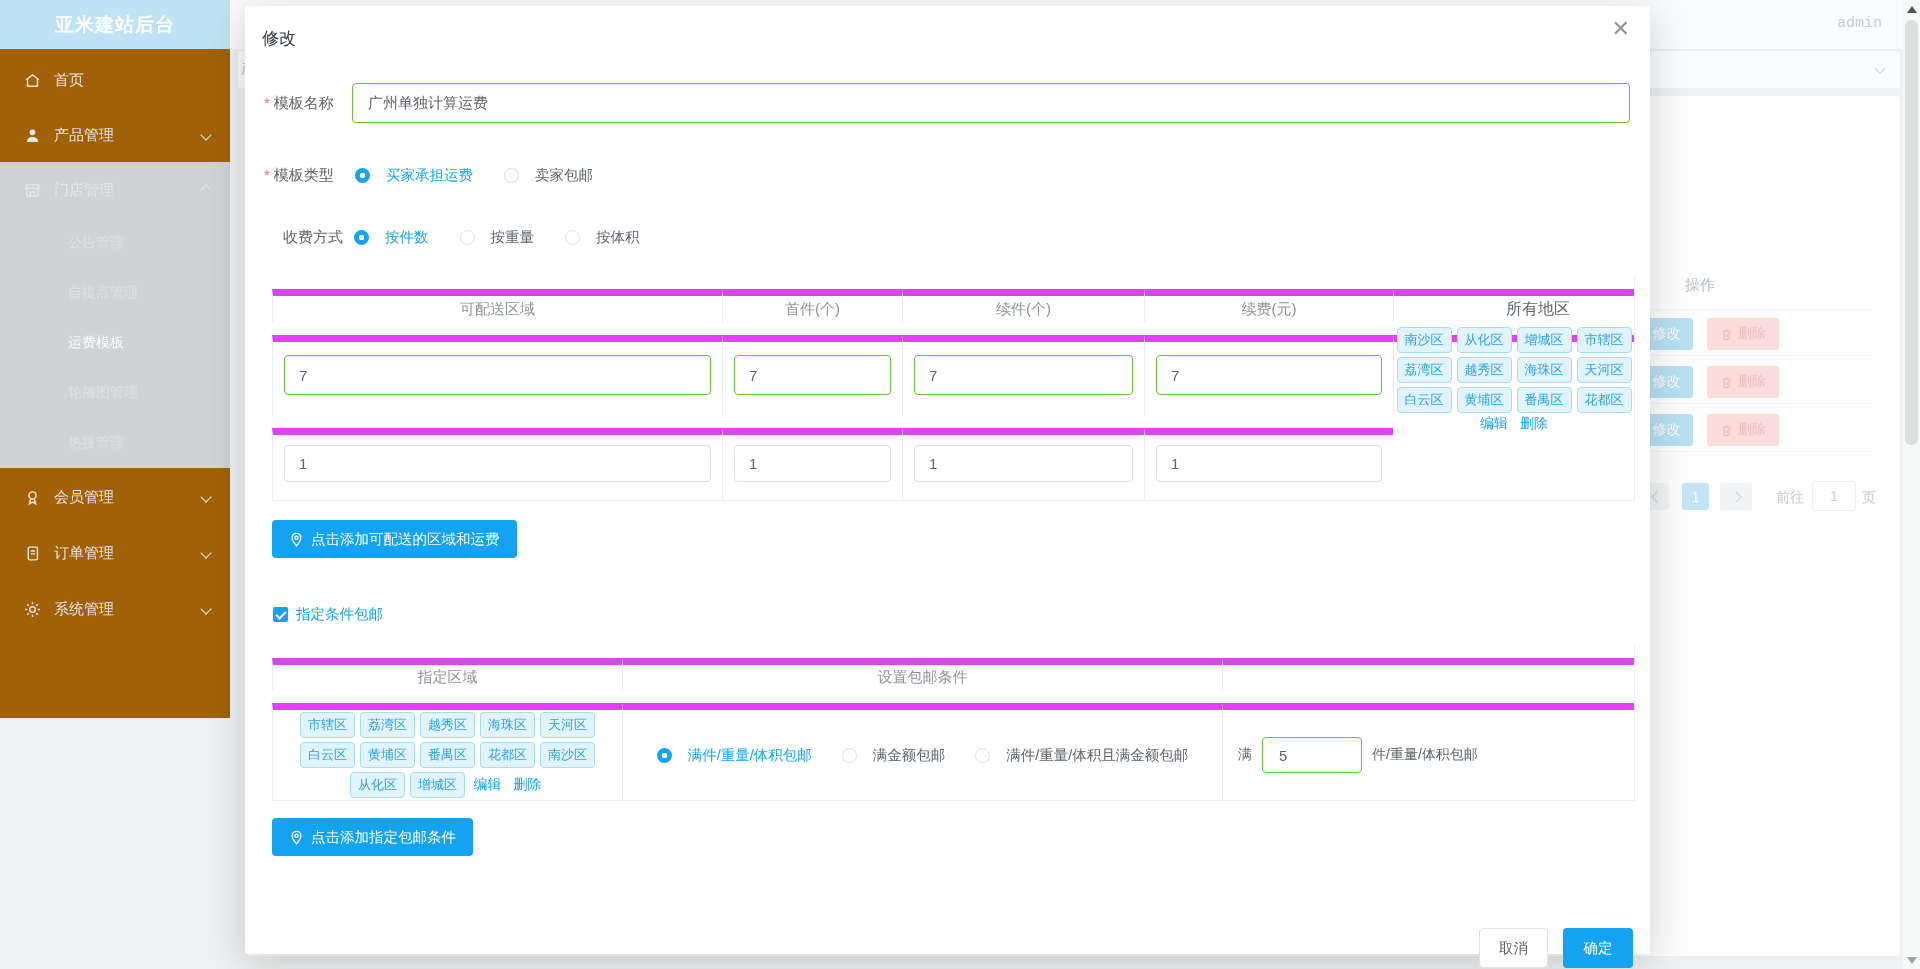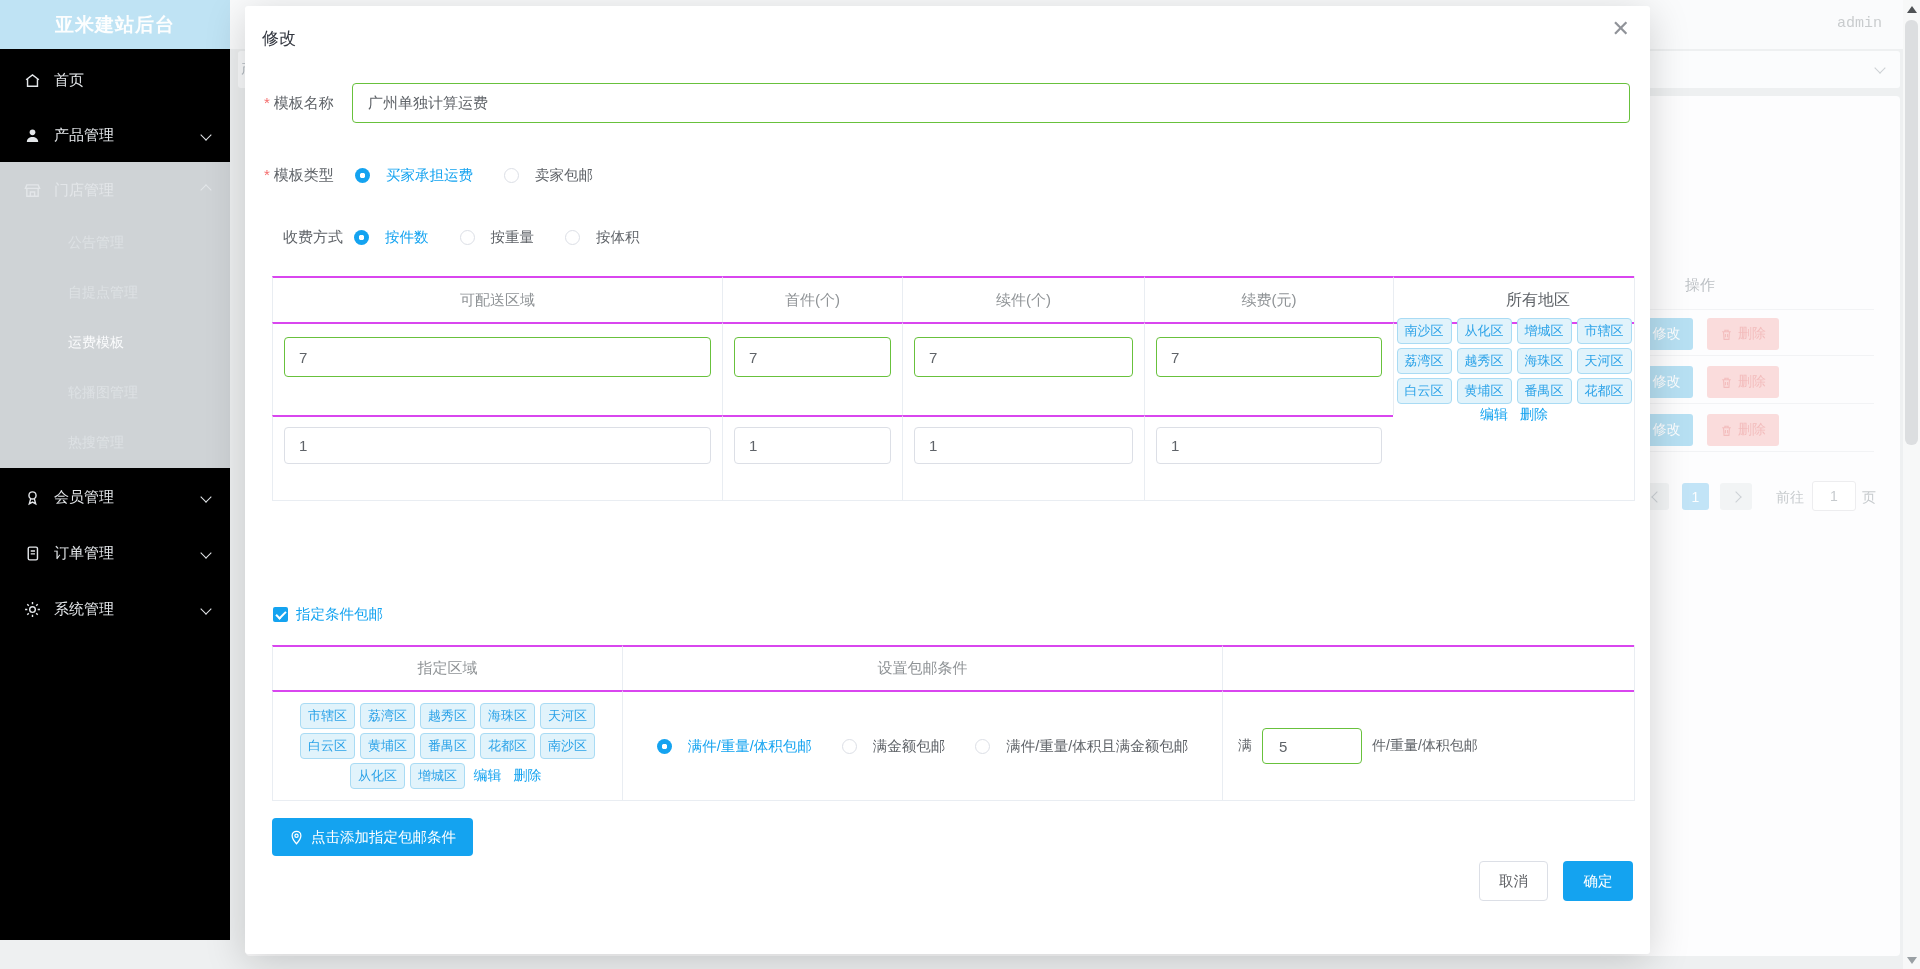--- a/index.html
+++ b/index.html
@@ -3,21 +3,21 @@
 <meta charset="utf-8">
 <style>
   * { margin:0; padding:0; box-sizing:border-box; }
   html,body { width:1920px; height:969px; overflow:hidden; font-family:"Liberation Sans","DejaVu Sans",sans-serif; }
   body { position:relative; background:#eef0f1; }
 
   
   .topbar { position:absolute; left:230px; top:0; width:1690px; height:49px; background:#fafbfc; }
   .admin { position:absolute; right:38px; top:15px; font-size:15px; color:#c9ccce;font-family:Liberation Mono, monospace; }
 
-  .sidebar { position:absolute; left:0; top:0; width:230px; height:940px; background:#000000; }
+  .sidebar { position:absolute; left:0; top:0; width:230px; height:718px; background:#a16207; }
   .logo { height:49px; background:#bfe3f4; color:#fdfefe; font-size:19px; font-weight:bold; display:flex; align-items:center; justify-content:center; letter-spacing:1px; }
   .mi { position:absolute; left:0; width:230px; height:56px; display:flex; align-items:center; padding-left:24px; color:#e3e6e9; font-size:15px; cursor:pointer; }
   .mi .ic { width:17px; height:17px; margin-right:13px; flex:0 0 auto; }
   .mi .ic svg { width:100%; height:100%; display:block; }
   .mi .chev { position:absolute; right:20px; }
   .storeblock { position:absolute; left:0; top:162px; width:230px; height:306px; background:#cfd3d6; }
   .smi { position:absolute; left:0; width:230px; height:50px; display:flex; align-items:center; padding-left:68px; color:#dde1e4; font-size:14px; cursor:pointer; }
   .smi.active { color:#fbfcfd; }
 
   .chev { display:inline-block; width:8px; height:8px; border-right:1.6px solid currentColor; border-bottom:1.6px solid currentColor; }
@@ -69,21 +69,21 @@
   .row-charge { position:absolute; left:38px; top:222px; display:flex; align-items:center; }
   .row-charge .flabel { width:71px; }
 
   .rgroup { display:flex; align-items:center; gap:31px; }
   .radio-item { display:flex; align-items:center; gap:16px; cursor:pointer; font-size:14.5px; color:#5f6368; }
   .radio-item.sel { color:#14a3f0; }
   .rdot { width:15px; height:15px; border-radius:50%; border:1px solid #dcdfe6; background:#fff; flex:0 0 auto; }
   .radio-item.sel .rdot { border:none; background:radial-gradient(circle,#ffffff 0 2.6px,#14a3f0 3px); }
 
   .gtable { position:absolute; left:27px; display:grid; border-right:1px solid #e9edf2; border-bottom:1px solid #e9edf2; }
-  .gtable > div { border-top:2px solid #d946ef; border-left:1px solid #e9edf2; display:flex; align-items:center; justify-content:center; }
+  .gtable > div { border-top:7px solid #d946ef; border-left:1px solid #e9edf2; display:flex; align-items:center; justify-content:center;margin-top:13px; }
   .t1 { top:270px; grid-template-columns:450px 180px 242px 249px 241px; grid-template-rows:46px 93px 85px; }
   .t2 { top:639px; grid-template-columns:350px 600px 412px; grid-template-rows:45px 110px; }
   .th { color:#8f9396; font-size:15px; }
   .cell-region { color:#5f6368; font-size:16px;padding-left:48px; }
   .cell-input { align-items:flex-start !important; padding-top:13px; }
   .cell-input.r2 { padding-top:10px; }
   .num-inp { width:calc(100% - 22px); height:40px; border-radius:4px; padding-left:14px; font-size:15px; color:#5f6368; outline:none; font-family:inherit; }
   .num-inp.green { border:1px solid #68c13c; }
   .num-inp.gray { border:1px solid #dcdfe6; height:37px; }
 
@@ -98,21 +98,21 @@
 
   .row-check { position:absolute; left:28px; top:599px; display:flex; align-items:center; gap:8px; cursor:pointer; }
   .cbox { width:15px; height:15px; background:#14a3f0; border-radius:2px; position:relative; }
   .cbox::after { content:''; position:absolute; left:5px; top:2px; width:4px; height:8px; border-right:2px solid #fff; border-bottom:2px solid #fff; transform:rotate(45deg); }
   .cbox-label { color:#14a3f0; font-size:14.5px; }
 
   .cond-radios { gap:30px; font-size:14px; }
   .cond-cell3 { justify-content:flex-start !important; padding-left:15px; gap:10px; color:#5f6368; font-size:14px; }
   .inp-thresh { width:100px; height:36px; border:1px solid #68c13c; border-radius:4px; padding-left:16px; font-size:15px; color:#5f6368; outline:none; font-family:inherit; }
 
-  .m-footer { position:absolute; right:17px; top:855px; display:flex; gap:15px; }
+  .m-footer { position:absolute; right:17px; top:922px; display:flex; gap:15px; }
   .btn-cancel { width:69px; height:40px; background:#fff; border:1px solid #dcdfe6; border-radius:4px; color:#606266; font-size:14.5px; cursor:pointer; font-family:inherit; }
   .btn-confirm { width:70px; height:40px; background:#14a3f0; border:none; border-radius:4px; color:#fff; font-size:14.5px; cursor:pointer; font-family:inherit; }
 </style>
 </head>
 <body>
 
 <div class="topbar">
   <span class="admin">admin</span>
 </div>
 
@@ -333,20 +333,27 @@
         <input class="num-inp gray" value="1" style="">
       </div>
     <div class="cell-input r2">
         <input class="num-inp gray" value="1" style="">
       </div>
     <div class="cell-input r2">
         <input class="num-inp gray" value="1" style="">
       </div>
   </div>
 
+  <button class="btn-blue btn-add1">
+    <svg viewBox="0 0 24 24" fill="none" stroke="#fff" stroke-width="2">
+        <path d="M12 2C8.1 2 5 5.1 5 9c0 5 7 13 7 13s7-8 7-13c0-3.9-3.1-7-7-7z"></path>
+        <circle cx="12" cy="9" r="2.6"></circle>
+      </svg>
+    <span>点击添加可配送的区域和运费</span>
+  </button>
 
   <div class="row-check">
     <span class="cbox"></span>
     <span class="cbox-label">指定条件包邮</span>
   </div>
 
   <div class="gtable t2">
     <div class="th">指定区域</div>
     <div class="th">设置包邮条件</div>
     <div class="th"></div>

